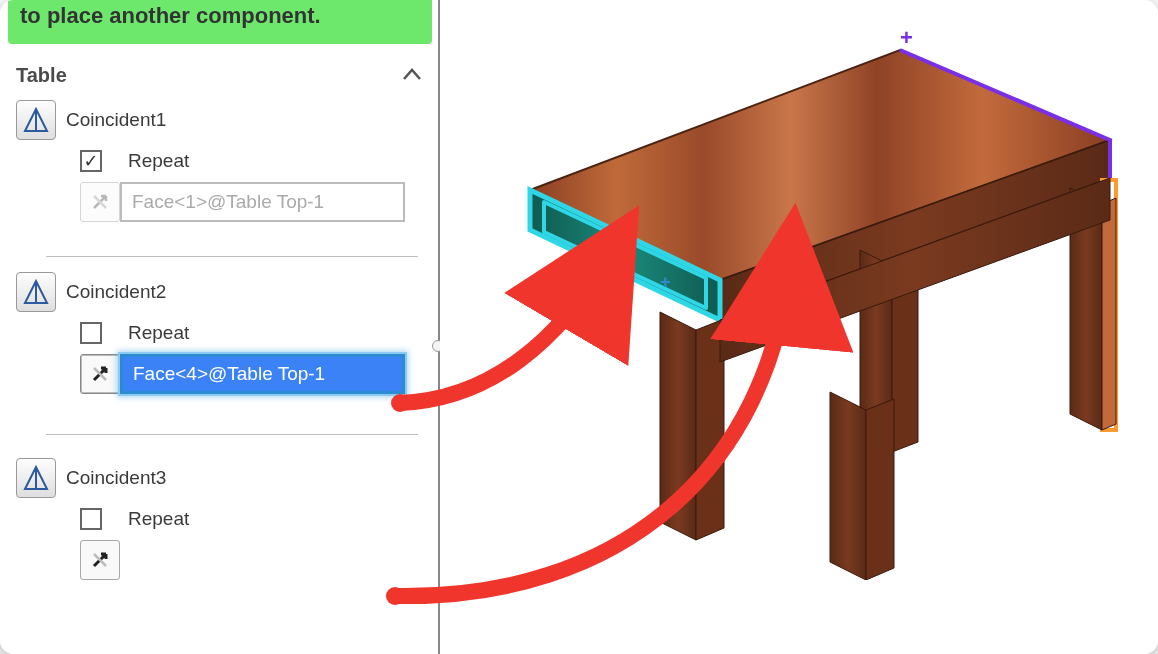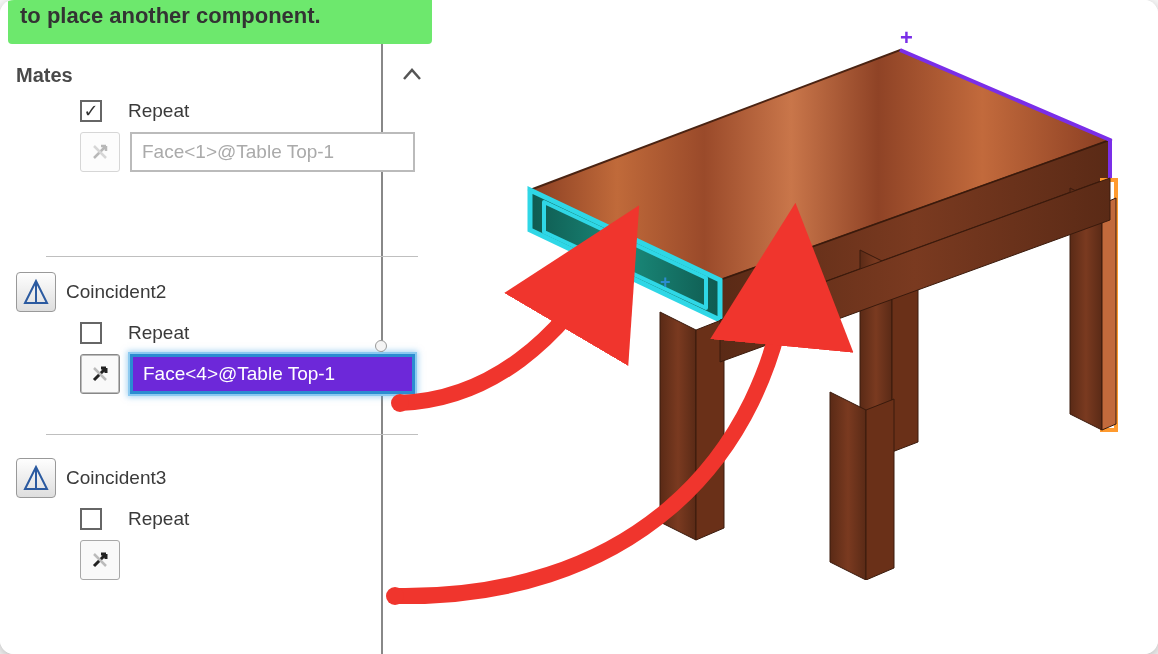--- a/index.html
+++ b/index.html
@@ -17,21 +17,21 @@
       background: #fff;
       border-radius: 14px;
       overflow: hidden;
       box-shadow: 0 4px 18px rgba(0,0,0,.35);
     }
     
     .panel {
       position: absolute;
       left: 0;
       top: 0;
-      width: 383px;
+      width: 440px;
       height: 100%;
       background: #fff;
       border-right: 2px solid #888;
     }
     .hint-bar {
       position: absolute;
       left: 8px;
       top: 0;
       width: 424px;
       height: 44px;
@@ -101,21 +101,20 @@
     .cbx.checked::after {
       content: "✓";
       font-size: 18px;
       color: #333;
       line-height: 1;
     }
     .repeat-lbl { font-size: 19px; color: #3a3a3a; }
     .face-row {
       display: flex;
       align-items: stretch;
-      gap: 10px;
     }
     .swap-icon {
       width: 40px; height: 40px;
       border: 1px solid #a8a8a8;
       border-radius: 3px;
       background: #f9f9f9;
       display:flex; align-items:center; justify-content:center;
     }
     .swap-icon.ghost { border-color:#d6d6d6; background:#fcfcfc; }
     .swap-icon.sel { border-color:#888; box-shadow: inset 0 0 0 1px #bbb; }
@@ -124,21 +123,21 @@
       height: 40px;
       border: 2px solid #888;
       padding: 4px 10px;
       font-size: 19px;
       color: #444;
       display: flex; align-items: center;
       background: #fff;
     }
     .face-field.ghost { color:#aaa; border-color:#bbb; }
     .face-field.selected {
-      background: #6d28d9;
+      background: #3b82f6;
       color: #fff;
       border: 3px solid #2b8cd1;
       box-shadow: 0 0 0 2px #8ccaf0, 0 0 6px 3px rgba(73,166,228,.5);
     }
     .rule {
       position:absolute;
       left:46px;
       width:372px;
       height:1px;
       background:#bfbfbf;
@@ -168,29 +167,38 @@
 <body>
 
 <div class="window">
 
   <div class="panel">
     <div class="hint-bar">
       <span>to place another component.</span>
     </div>
 
     <div class="section-header">
-      <span>Mates</span>
+      <span>Table</span>
       <span class="chev-up">
         <svg viewBox="0 0 24 24" width="24" height="24">
             <path d="M4 16 L12 7 L20 16" fill="none" stroke="#555" stroke-width="2.5"></path>
           </svg>
       </span>
     </div>
 
     <div class="mate-item" style="top:100px">
+      <div class="mate-title">
+        <span class="compass-icon">
+          <svg width="30" height="30" viewBox="0 0 30 30">
+              <path d="M4 26 L15 4 L26 26 Z" fill="none" stroke="#2b5aa0" stroke-width="2"></path>
+              <line x1="15" y1="4" x2="15" y2="26" stroke="#2b5aa0" stroke-width="2"></line>
+            </svg>
+        </span>
+        <span class="mate-name">Coincident1</span>
+      </div>
       <div class="mate-body">
         <div class="repeat-row">
           <span class="cbx checked"></span>
           <span class="repeat-lbl">Repeat</span>
         </div>
         <div class="face-row">
           <span class="swap-icon ghost">
             <svg width="28" height="28" viewBox="0 0 28 28">
                 <path d="M8 20 L20 8 M20 8 L15 8 M20 8 L20 13" fill="none" stroke="#b8b8b8" stroke-width="2.5"></path>
                 <path d="M20 20 L8 8" fill="none" stroke="#d6d6d6" stroke-width="2.5"></path>

